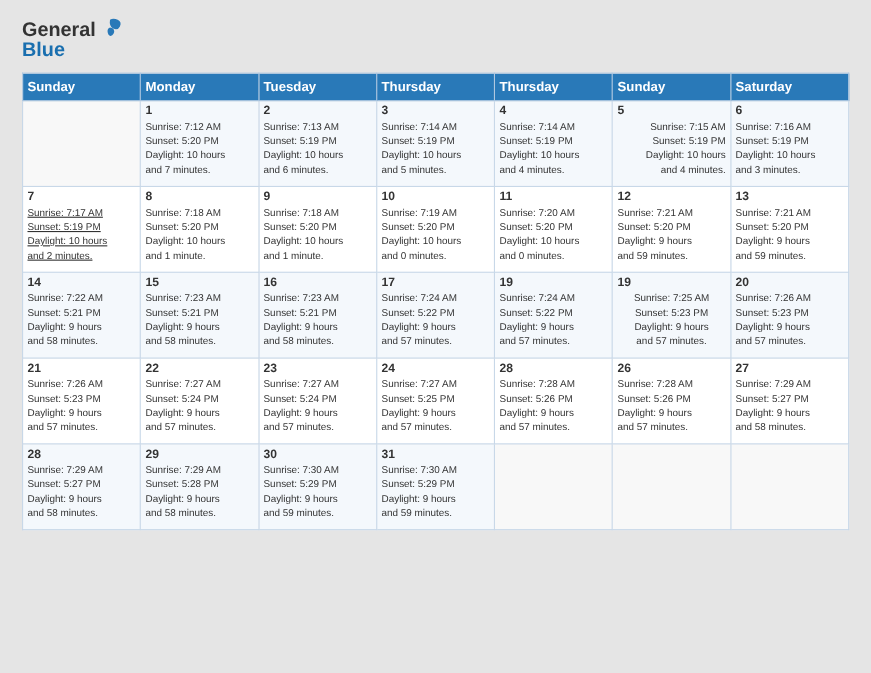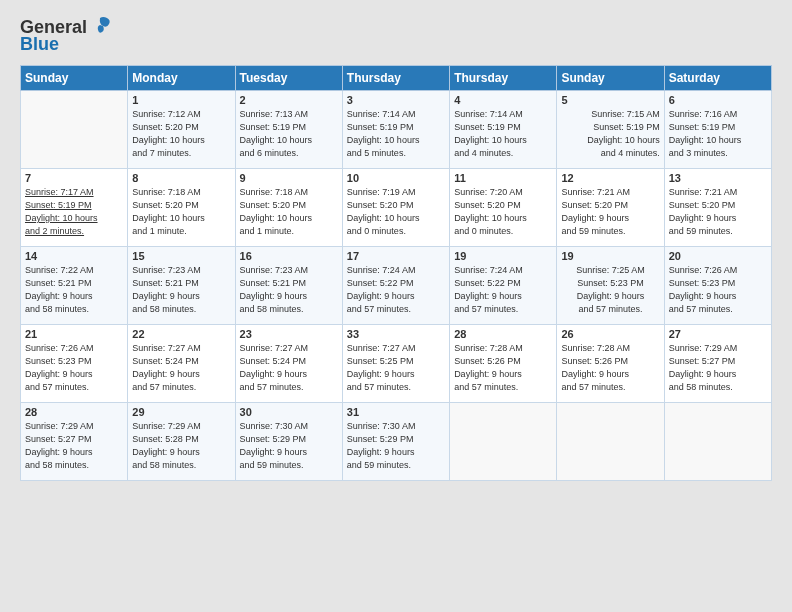--- a/index.html
+++ b/index.html
@@ -293,21 +293,21 @@
 and 57 minutes.</div>
           </td>
           <td>
             <span class="day-num">23</span>
             <div class="day-info" style="white-space: pre-line;">Sunrise: 7:27 AM
 Sunset: 5:24 PM
 Daylight: 9 hours
 and 57 minutes.</div>
           </td>
           <td>
-            <span class="day-num">33</span>
+            <span class="day-num">24</span>
             <div class="day-info" style="white-space: pre-line;">Sunrise: 7:27 AM
 Sunset: 5:25 PM
 Daylight: 9 hours
 and 57 minutes.</div>
           </td>
           <td>
             <span class="day-num">28</span>
             <div class="day-info" style="white-space: pre-line;">Sunrise: 7:28 AM
 Sunset: 5:26 PM
 Daylight: 9 hours

